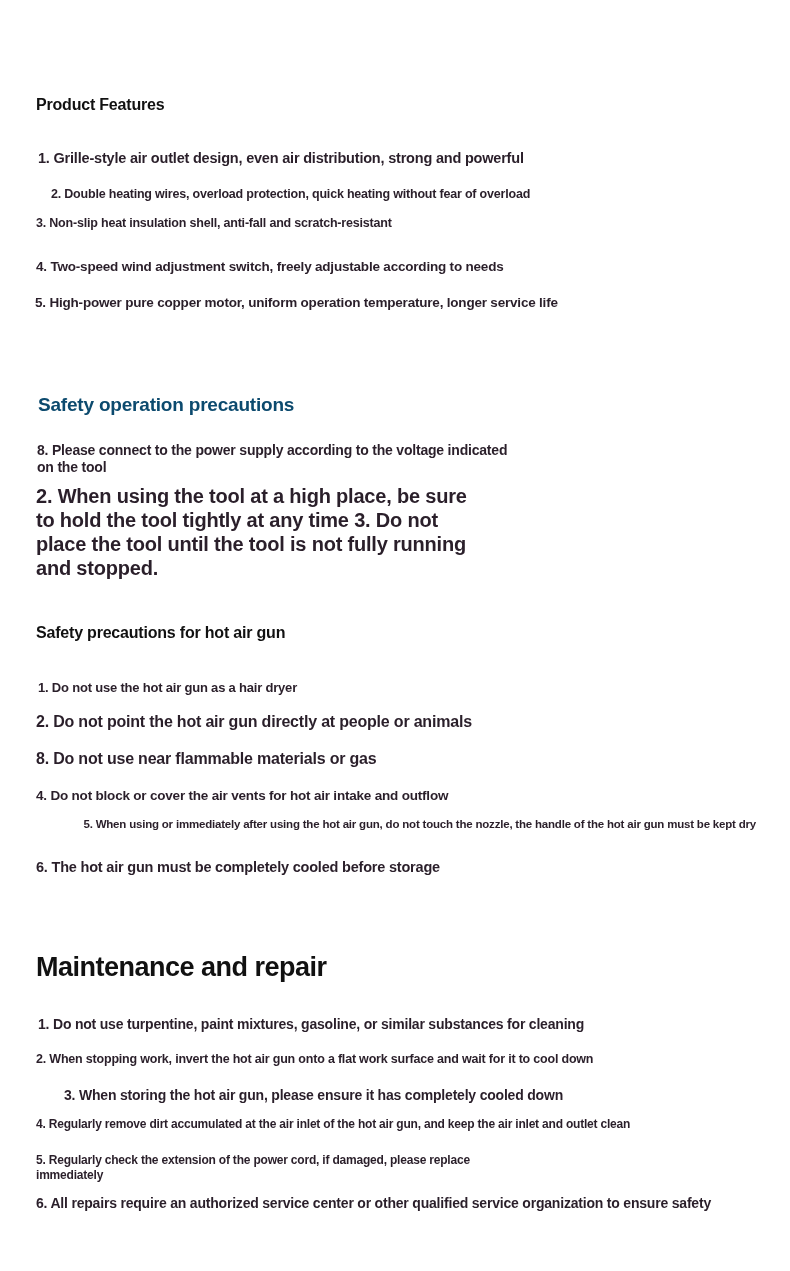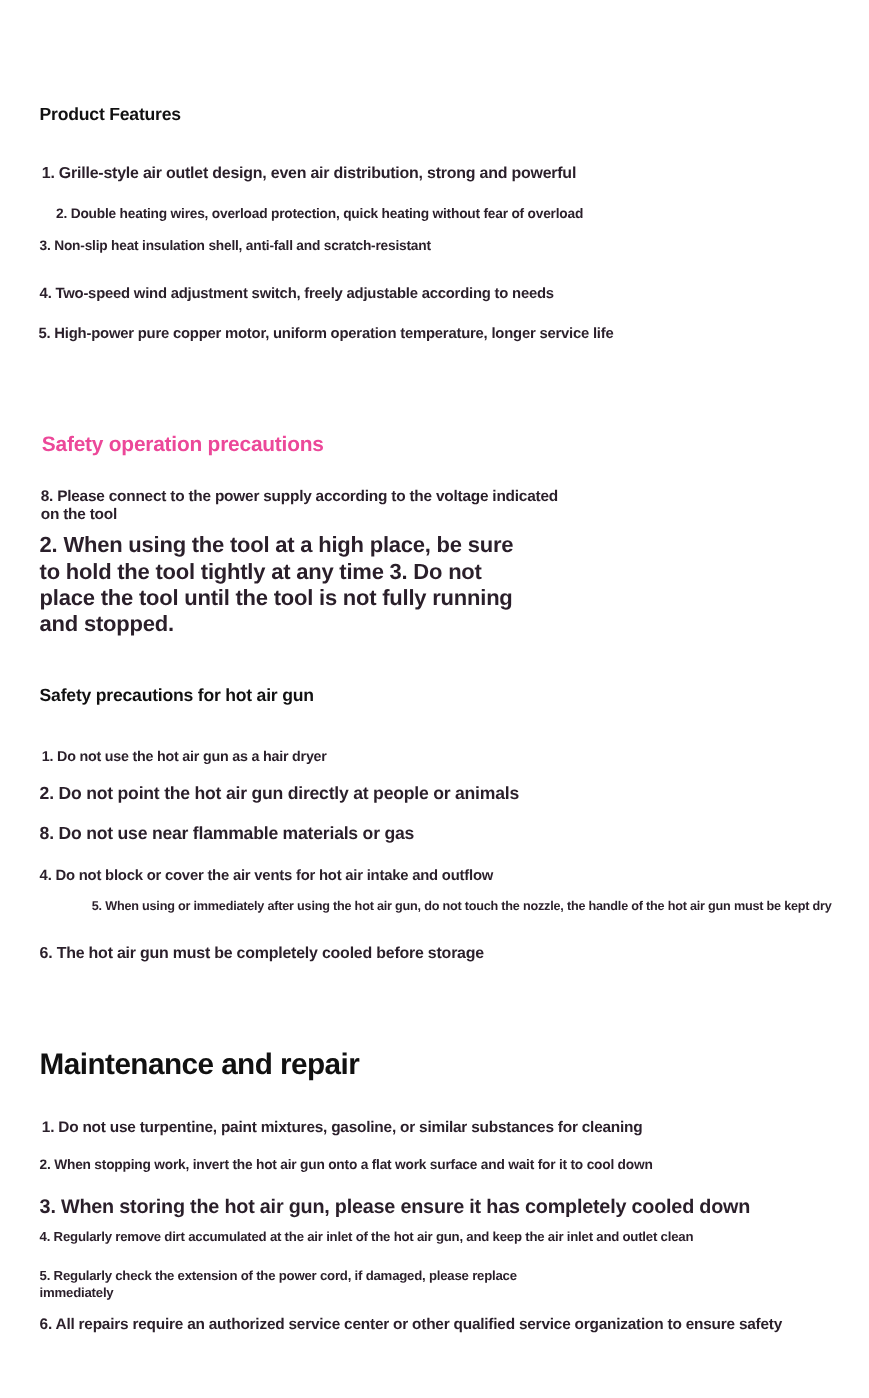--- a/index.html
+++ b/index.html
@@ -1,20 +1,20 @@
 <!DOCTYPE html>
 <html><head>
 <meta charset="utf-8">
 <style>
   html, body { margin: 0; padding: 0; background: #ffffff; }
   body { width: 790px; height: 1271px; position: relative; overflow: hidden;
          font-family: "Liberation Sans", sans-serif; color: #2a1f2a; }
   .t { position: absolute; left: 36px; margin: 0; font-weight: bold; white-space: nowrap; letter-spacing: -0.2px; }
   .h-sm { font-size: 16px; color: #111; }
-  .h-md { font-size: 19px; color: #ec4899; }
+  .h-md { font-size: 19px; color: #0c4a6e; }
   .h-lg { font-size: 27px; color: #111; letter-spacing: -0.5px; }
   .wrap { white-space: normal; line-height: 1.2; }
 </style>
 </head>
 <body>
 
 <h2 class="t h-sm" style="top:96px;">Product Features</h2>
 <p class="t" style="top:150px;font-size:14.5px;left:38px;">1. Grille-style air outlet design, even air distribution, strong and powerful</p>
 <p class="t" style="top:187px;font-size:12.5px;margin-left:15px;">2. Double heating wires, overload protection, quick heating without fear of overload</p>
 <p class="t wrap" style="top:216px;font-size:12.5px;width:370px;">3. Non-slip heat insulation shell, anti-fall and scratch-resistant</p>
@@ -29,16 +29,16 @@
 <p class="t" style="top:680px;font-size:13px;left:38px;">1. Do not use the hot air gun as a hair dryer</p>
 <p class="t" style="top:713px;font-size:16px;">2. Do not point the hot air gun directly at people or animals</p>
 <p class="t" style="top:750px;font-size:16px;">8. Do not use near flammable materials or gas</p>
 <p class="t" style="top:788px;font-size:13.5px;">4. Do not block or cover the air vents for hot air intake and outflow</p>
 <p class="t wrap" style="top:817px;font-size:11.5px;width:720px;line-height:1.25;text-align:right;">5. When using or immediately after using the hot air gun, do not touch the nozzle, the handle of the hot air gun must be kept dry</p>
 <p class="t" style="top:859px;font-size:14.5px;">6. The hot air gun must be completely cooled before storage</p>
 
 <h2 class="t h-lg" style="top:952px;">Maintenance and repair</h2>
 <p class="t" style="top:1016px;font-size:14px;left:38px;">1. Do not use turpentine, paint mixtures, gasoline, or similar substances for cleaning</p>
 <p class="t" style="top:1052px;font-size:12.5px;">2. When stopping work, invert the hot air gun onto a flat work surface and wait for it to cool down</p>
-<p class="t" style="top:1087px;font-size:18px;">3. When storing the hot air gun, please ensure it has completely cooled down</p>
+<p class="t" style="top:1087px;font-size:14px;margin-left:28px;">3. When storing the hot air gun, please ensure it has completely cooled down</p>
 <p class="t wrap" style="top:1117px;font-size:12px;width:630px;line-height:1.25;">4. Regularly remove dirt accumulated at the air inlet of the hot air gun, and keep the air inlet and outlet clean</p>
 <p class="t wrap" style="top:1153px;font-size:12px;width:500px;line-height:1.25;">5. Regularly check the extension of the power cord, if damaged, please replace immediately</p>
 <p class="t" style="top:1195px;font-size:14px;">6. All repairs require an authorized service center or other qualified service organization to ensure safety</p>
 
 </body></html>

